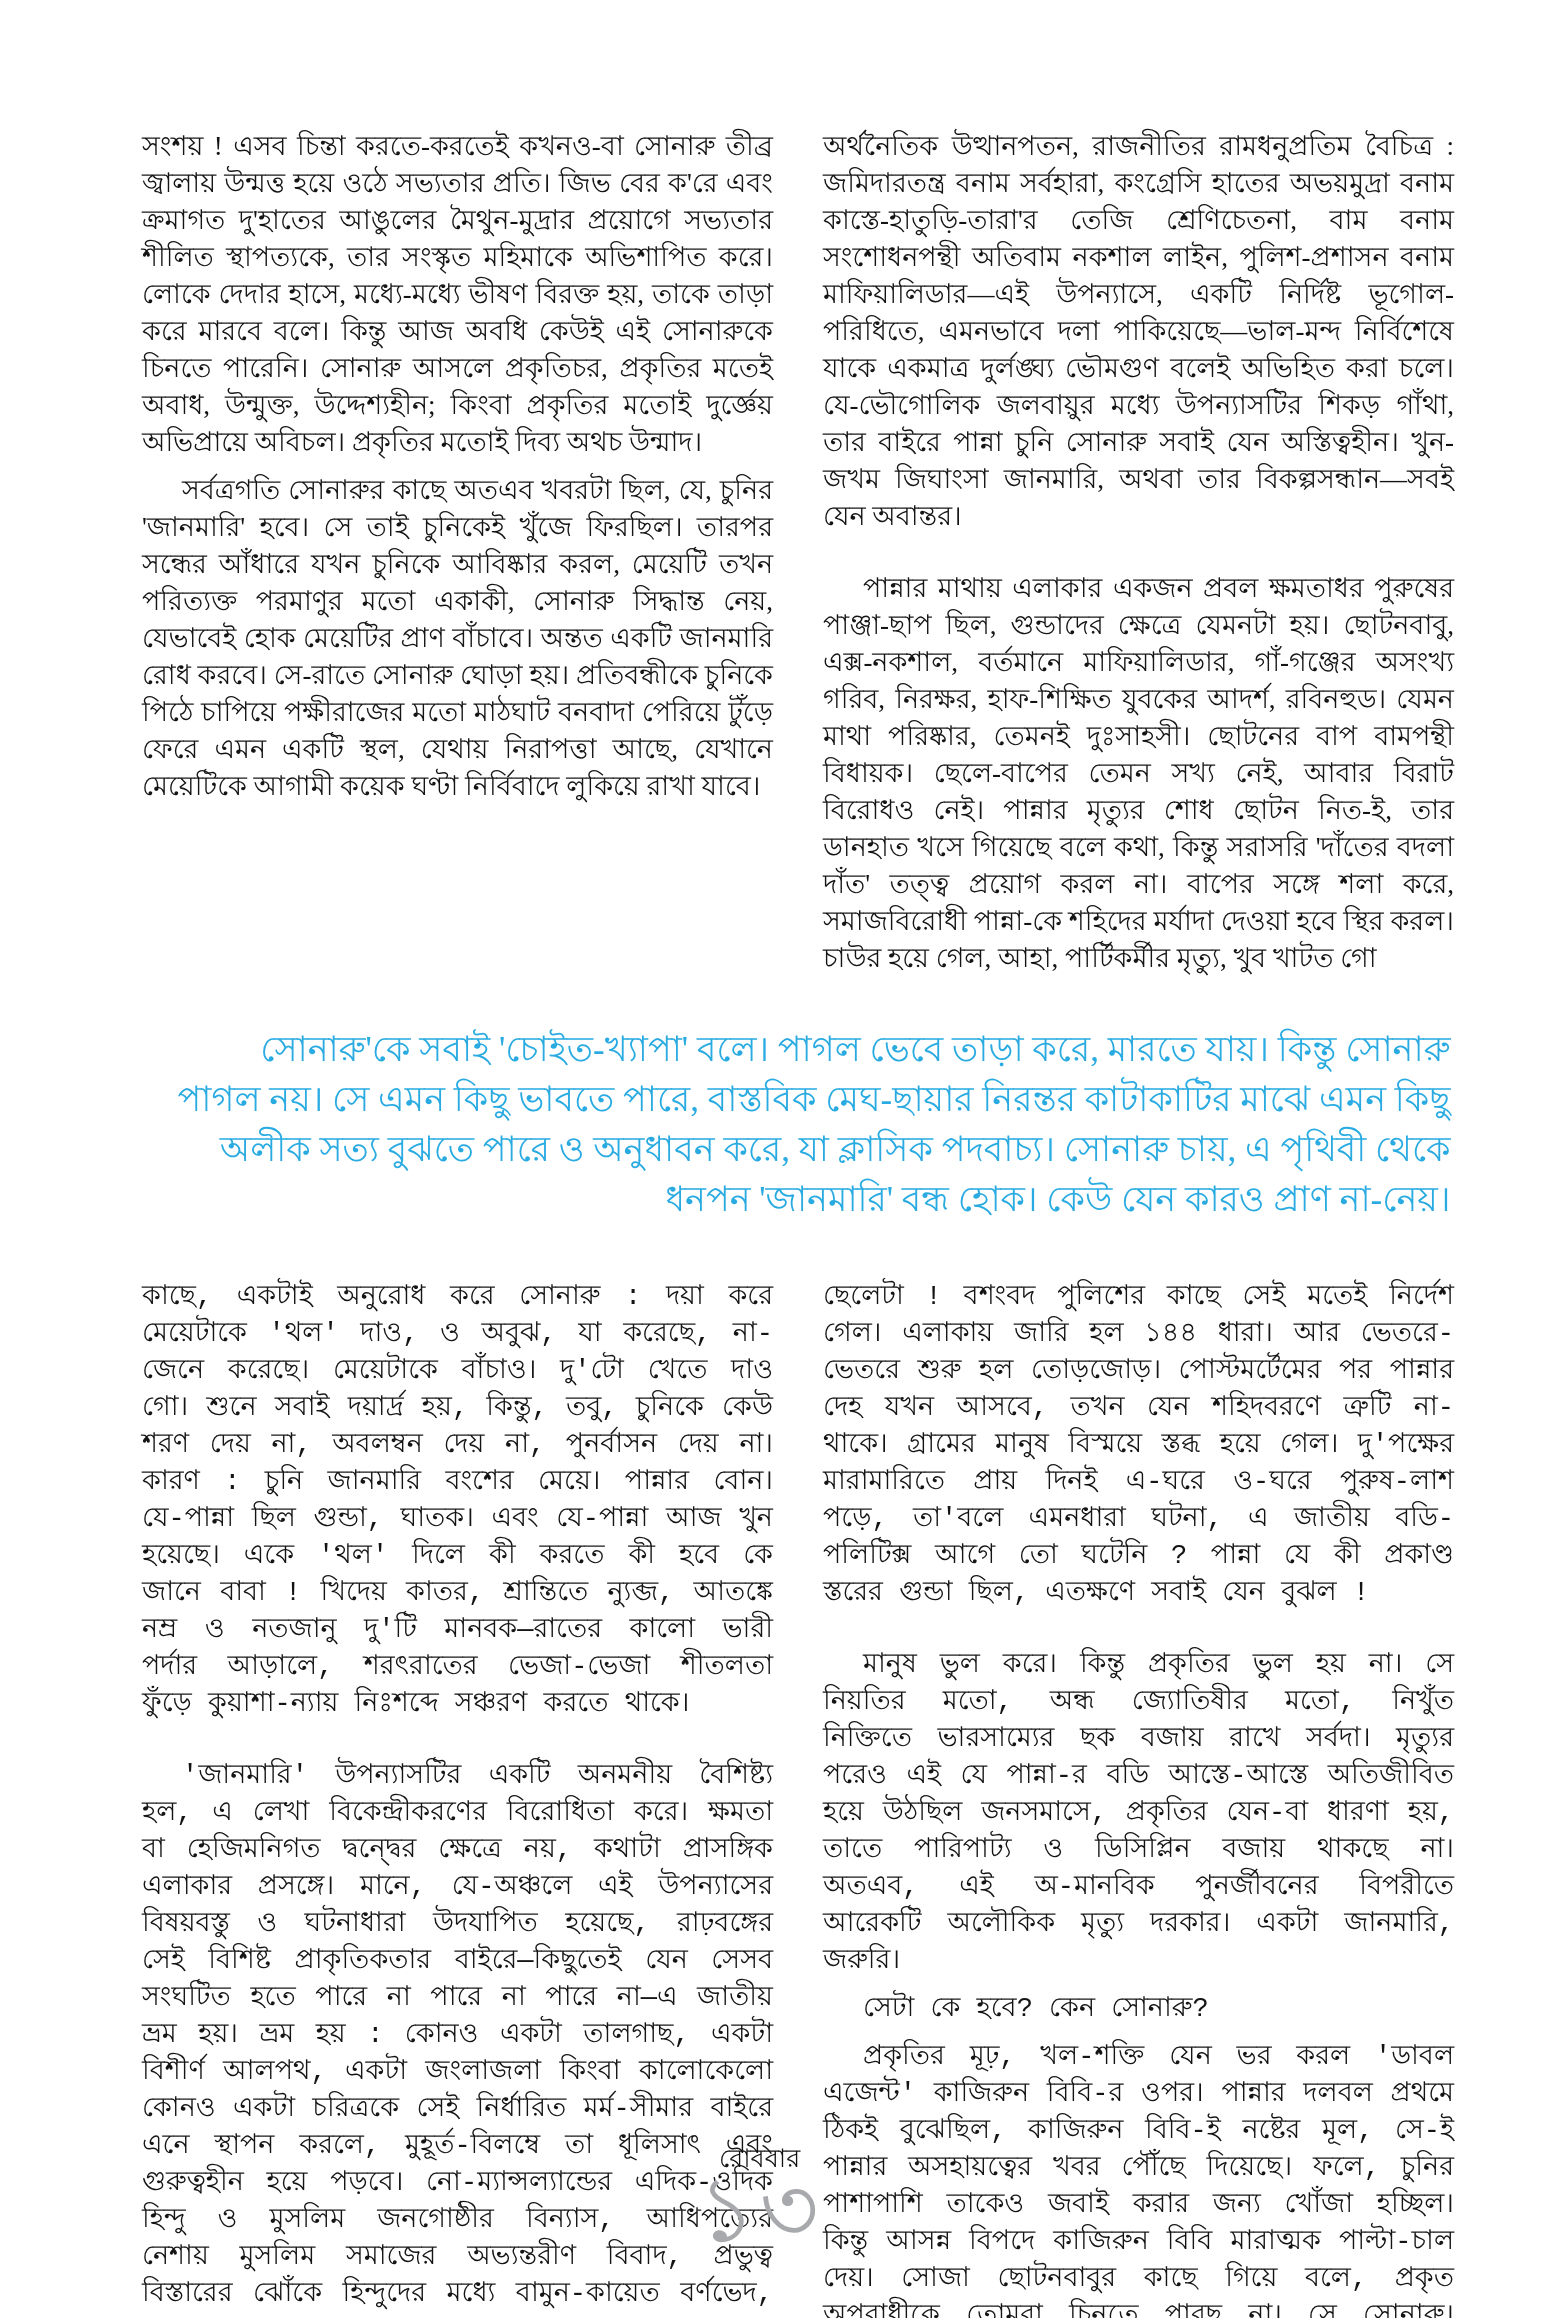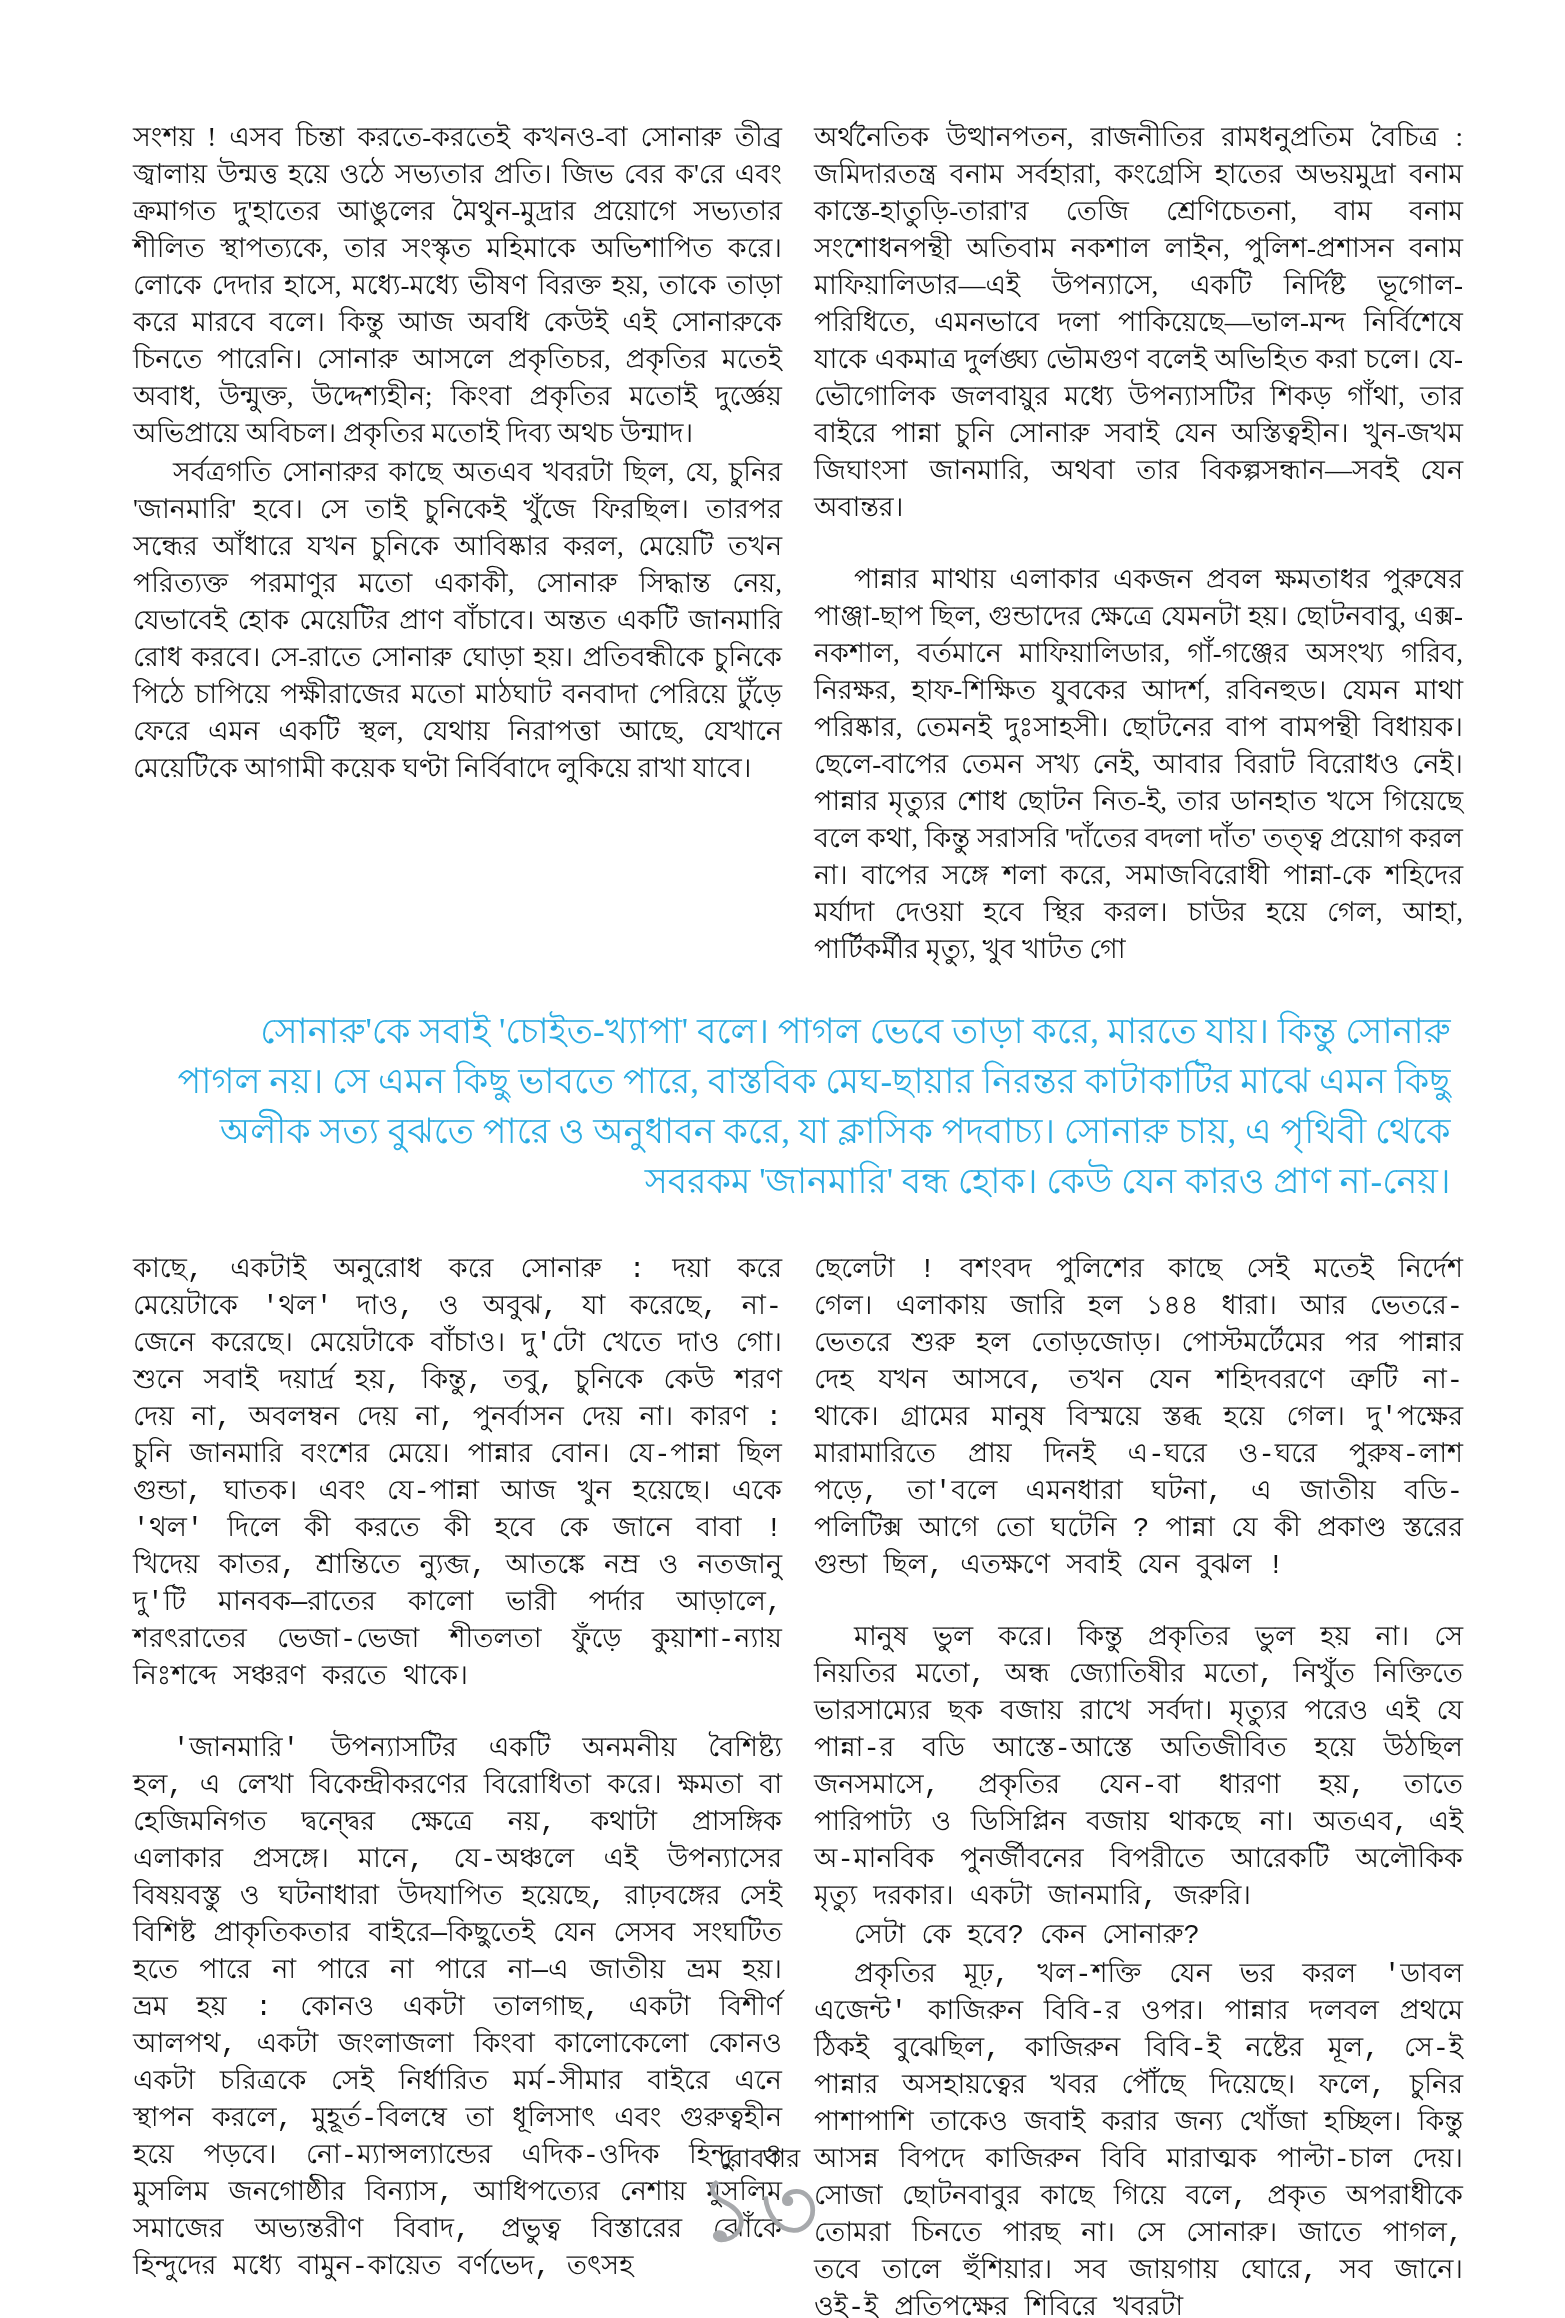--- a/index.html
+++ b/index.html
@@ -18,21 +18,21 @@
     top: 117px;
     width: 1335px;
   }
   .row { display: flex; gap: 28px; }
   .col {
     width: 653px;
     font-size: 27px;
     line-height: 37px;
     text-align: justify;
   }
-  .col p { margin: 2px; }
+  .col p { margin: 11px; }
   .col p.indent { text-indent: 40px; }
   .col p.gap { margin-top: 35px; }
   .pullquote {
     margin: 37px auto 43px auto;
     width: 1304px;
     text-align: right;
     font-size: 35px;
     line-height: 50px;
     font-weight: 500;
   }
@@ -75,21 +75,21 @@
       <div class="col">
         <p>অর্থনৈতিক উত্থানপতন, রাজনীতির রামধনুপ্রতিম বৈচিত্র : জমিদারতন্ত্র বনাম সর্বহারা, কংগ্রেসি হাতের অভয়মুদ্রা বনাম কাস্তে-হাতুড়ি-তারা'র তেজি শ্রেণিচেতনা, বাম বনাম সংশোধনপন্থী অতিবাম নকশাল লাইন, পুলিশ-প্রশাসন বনাম মাফিয়ালিডার—এই উপন্যাসে, একটি নির্দিষ্ট ভূগোল-পরিধিতে, এমনভাবে দলা পাকিয়েছে—ভাল-মন্দ নির্বিশেষে যাকে একমাত্র দুর্লঙ্ঘ্য ভৌমগুণ বলেই অভিহিত করা চলে। যে-ভৌগোলিক জলবায়ুর মধ্যে উপন্যাসটির শিকড় গাঁথা, তার বাইরে পান্না চুনি সোনারু সবাই যেন অস্তিত্বহীন। খুন-জখম জিঘাংসা জানমারি, অথবা তার বিকল্পসন্ধান—সবই যেন অবান্তর।</p>
         <p class="indent gap">পান্নার মাথায় এলাকার একজন প্রবল ক্ষমতাধর পুরুষের পাঞ্জা-ছাপ ছিল, গুন্ডাদের ক্ষেত্রে যেমনটা হয়। ছোটনবাবু, এক্স-নকশাল, বর্তমানে মাফিয়ালিডার, গাঁ-গঞ্জের অসংখ্য গরিব, নিরক্ষর, হাফ-শিক্ষিত যুবকের আদর্শ, রবিনহুড। যেমন মাথা পরিষ্কার, তেমনই দুঃসাহসী। ছোটনের বাপ বামপন্থী বিধায়ক। ছেলে-বাপের তেমন সখ্য নেই, আবার বিরাট বিরোধও নেই। পান্নার মৃত্যুর শোধ ছোটন নিত-ই, তার ডানহাত খসে গিয়েছে বলে কথা, কিন্তু সরাসরি 'দাঁতের বদলা দাঁত' তত্ত্ব প্রয়োগ করল না। বাপের সঙ্গে শলা করে, সমাজবিরোধী পান্না-কে শহিদের মর্যাদা দেওয়া হবে স্থির করল। চাউর হয়ে গেল, আহা, পার্টিকর্মীর মৃত্যু, খুব খাটত গো</p>
       </div>
     </div>
 
     <div class="pullquote" style="color: rgb(41, 171, 226);">
       <span class="pq-line">সোনারু'কে সবাই 'চোইত-খ্যাপা' বলে। পাগল ভেবে তাড়া করে, মারতে যায়। কিন্তু সোনারু</span>
       <span class="pq-line">পাগল নয়। সে এমন কিছু ভাবতে পারে, বাস্তবিক মেঘ-ছায়ার নিরন্তর কাটাকাটির মাঝে এমন কিছু</span>
       <span class="pq-line">অলীক সত্য বুঝতে পারে ও অনুধাবন করে, যা ক্লাসিক পদবাচ্য। সোনারু চায়, এ পৃথিবী থেকে</span>
-      <span class="pq-line">সবরকম 'জানমারি' বন্ধ হোক। কেউ যেন কারও প্রাণ না-নেয়।</span>
+      <span class="pq-line">ধনপন 'জানমারি' বন্ধ হোক। কেউ যেন কারও প্রাণ না-নেয়।</span>
     </div>
 
     <div class="row bottom">
       <div class="col">
         <p>কাছে, একটাই অনুরোধ করে সোনারু : দয়া করে মেয়েটাকে 'থল' দাও, ও অবুঝ, যা করেছে, না-জেনে করেছে। মেয়েটাকে বাঁচাও। দু'টো খেতে দাও গো। শুনে সবাই দয়ার্দ্র হয়, কিন্তু, তবু, চুনিকে কেউ শরণ দেয় না, অবলম্বন দেয় না, পুনর্বাসন দেয় না। কারণ : চুনি জানমারি বংশের মেয়ে। পান্নার বোন। যে-পান্না ছিল গুন্ডা, ঘাতক। এবং যে-পান্না আজ খুন হয়েছে। একে 'থল' দিলে কী করতে কী হবে কে জানে বাবা ! খিদেয় কাতর, শ্রান্তিতে ন্যুব্জ, আতঙ্কে নম্র ও নতজানু দু'টি মানবক—রাতের কালো ভারী পর্দার আড়ালে, শরৎরাতের ভেজা-ভেজা শীতলতা ফুঁড়ে কুয়াশা-ন্যায় নিঃশব্দে সঞ্চরণ করতে থাকে।</p>
         <p class="indent gap">'জানমারি' উপন্যাসটির একটি অনমনীয় বৈশিষ্ট্য হল, এ লেখা বিকেন্দ্রীকরণের বিরোধিতা করে। ক্ষমতা বা হেজিমনিগত দ্বন্দ্বের ক্ষেত্রে নয়, কথাটা প্রাসঙ্গিক এলাকার প্রসঙ্গে। মানে, যে-অঞ্চলে এই উপন্যাসের বিষয়বস্তু ও ঘটনাধারা উদযাপিত হয়েছে, রাঢ়বঙ্গের সেই বিশিষ্ট প্রাকৃতিকতার বাইরে—কিছুতেই যেন সেসব সংঘটিত হতে পারে না পারে না পারে না—এ জাতীয় ভ্রম হয়। ভ্রম হয় : কোনও একটা তালগাছ, একটা বিশীর্ণ আলপথ, একটা জংলাজলা কিংবা কালোকেলো কোনও একটা চরিত্রকে সেই নির্ধারিত মর্ম-সীমার বাইরে এনে স্থাপন করলে, মুহূর্ত-বিলম্বে তা ধূলিসাৎ এবং গুরুত্বহীন হয়ে পড়বে। নো-ম্যান্সল্যান্ডের এদিক-ওদিক হিন্দু ও মুসলিম জনগোষ্ঠীর বিন্যাস, আধিপত্যের নেশায় মুসলিম সমাজের অভ্যন্তরীণ বিবাদ, প্রভুত্ব বিস্তারের ঝোঁকে হিন্দুদের মধ্যে বামুন-কায়েত বর্ণভেদ, তৎসহ</p>
       </div>
       <div class="col">
         <p>ছেলেটা ! বশংবদ পুলিশের কাছে সেই মতেই নির্দেশ গেল। এলাকায় জারি হল ১৪৪ ধারা। আর ভেতরে-ভেতরে শুরু হল তোড়জোড়। পোস্টমর্টেমের পর পান্নার দেহ যখন আসবে, তখন যেন শহিদবরণে ত্রুটি না-থাকে। গ্রামের মানুষ বিস্ময়ে স্তব্ধ হয়ে গেল। দু'পক্ষের মারামারিতে প্রায় দিনই এ-ঘরে ও-ঘরে পুরুষ-লাশ পড়ে, তা'বলে এমনধারা ঘটনা, এ জাতীয় বডি-পলিটিক্স আগে তো ঘটেনি ? পান্না যে কী প্রকাণ্ড স্তরের গুন্ডা ছিল, এতক্ষণে সবাই যেন বুঝল !</p>
         <p class="indent gap">মানুষ ভুল করে। কিন্তু প্রকৃতির ভুল হয় না। সে নিয়তির মতো, অন্ধ জ্যোতিষীর মতো, নিখুঁত নিক্তিতে ভারসাম্যের ছক বজায় রাখে সর্বদা। মৃত্যুর পরেও এই যে পান্না-র বডি আস্তে-আস্তে অতিজীবিত হয়ে উঠছিল জনসমাসে, প্রকৃতির যেন-বা ধারণা হয়, তাতে পারিপাট্য ও ডিসিপ্লিন বজায় থাকছে না। অতএব, এই অ-মানবিক পুনর্জীবনের বিপরীতে আরেকটি অলৌকিক মৃত্যু দরকার। একটা জানমারি, জরুরি।</p>

